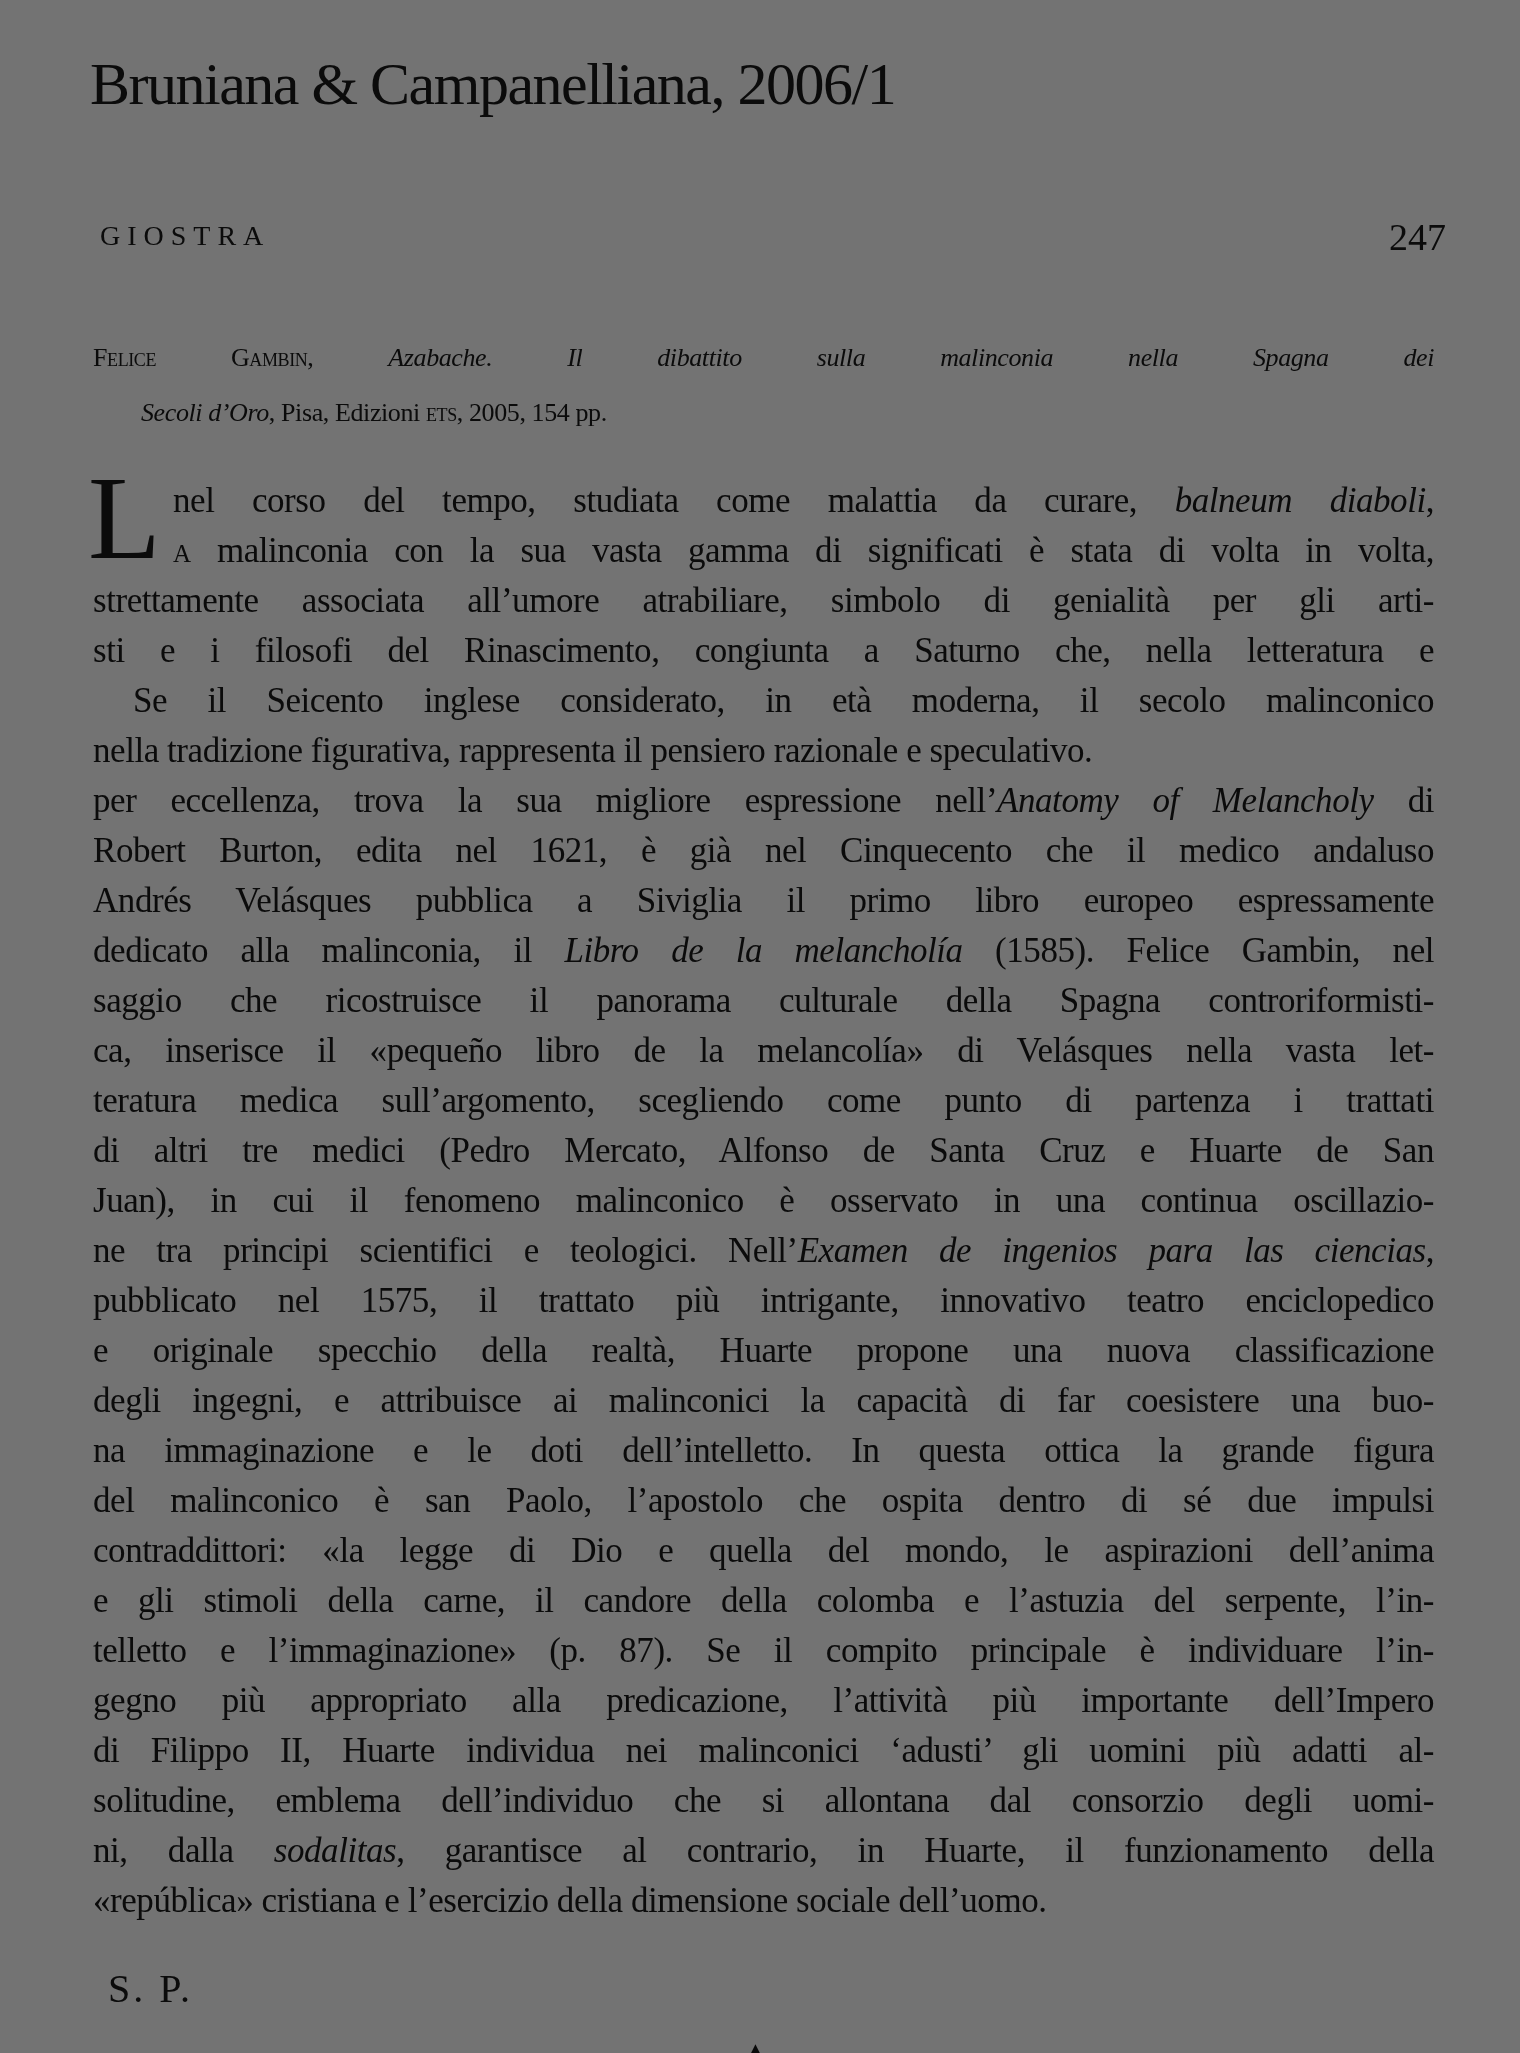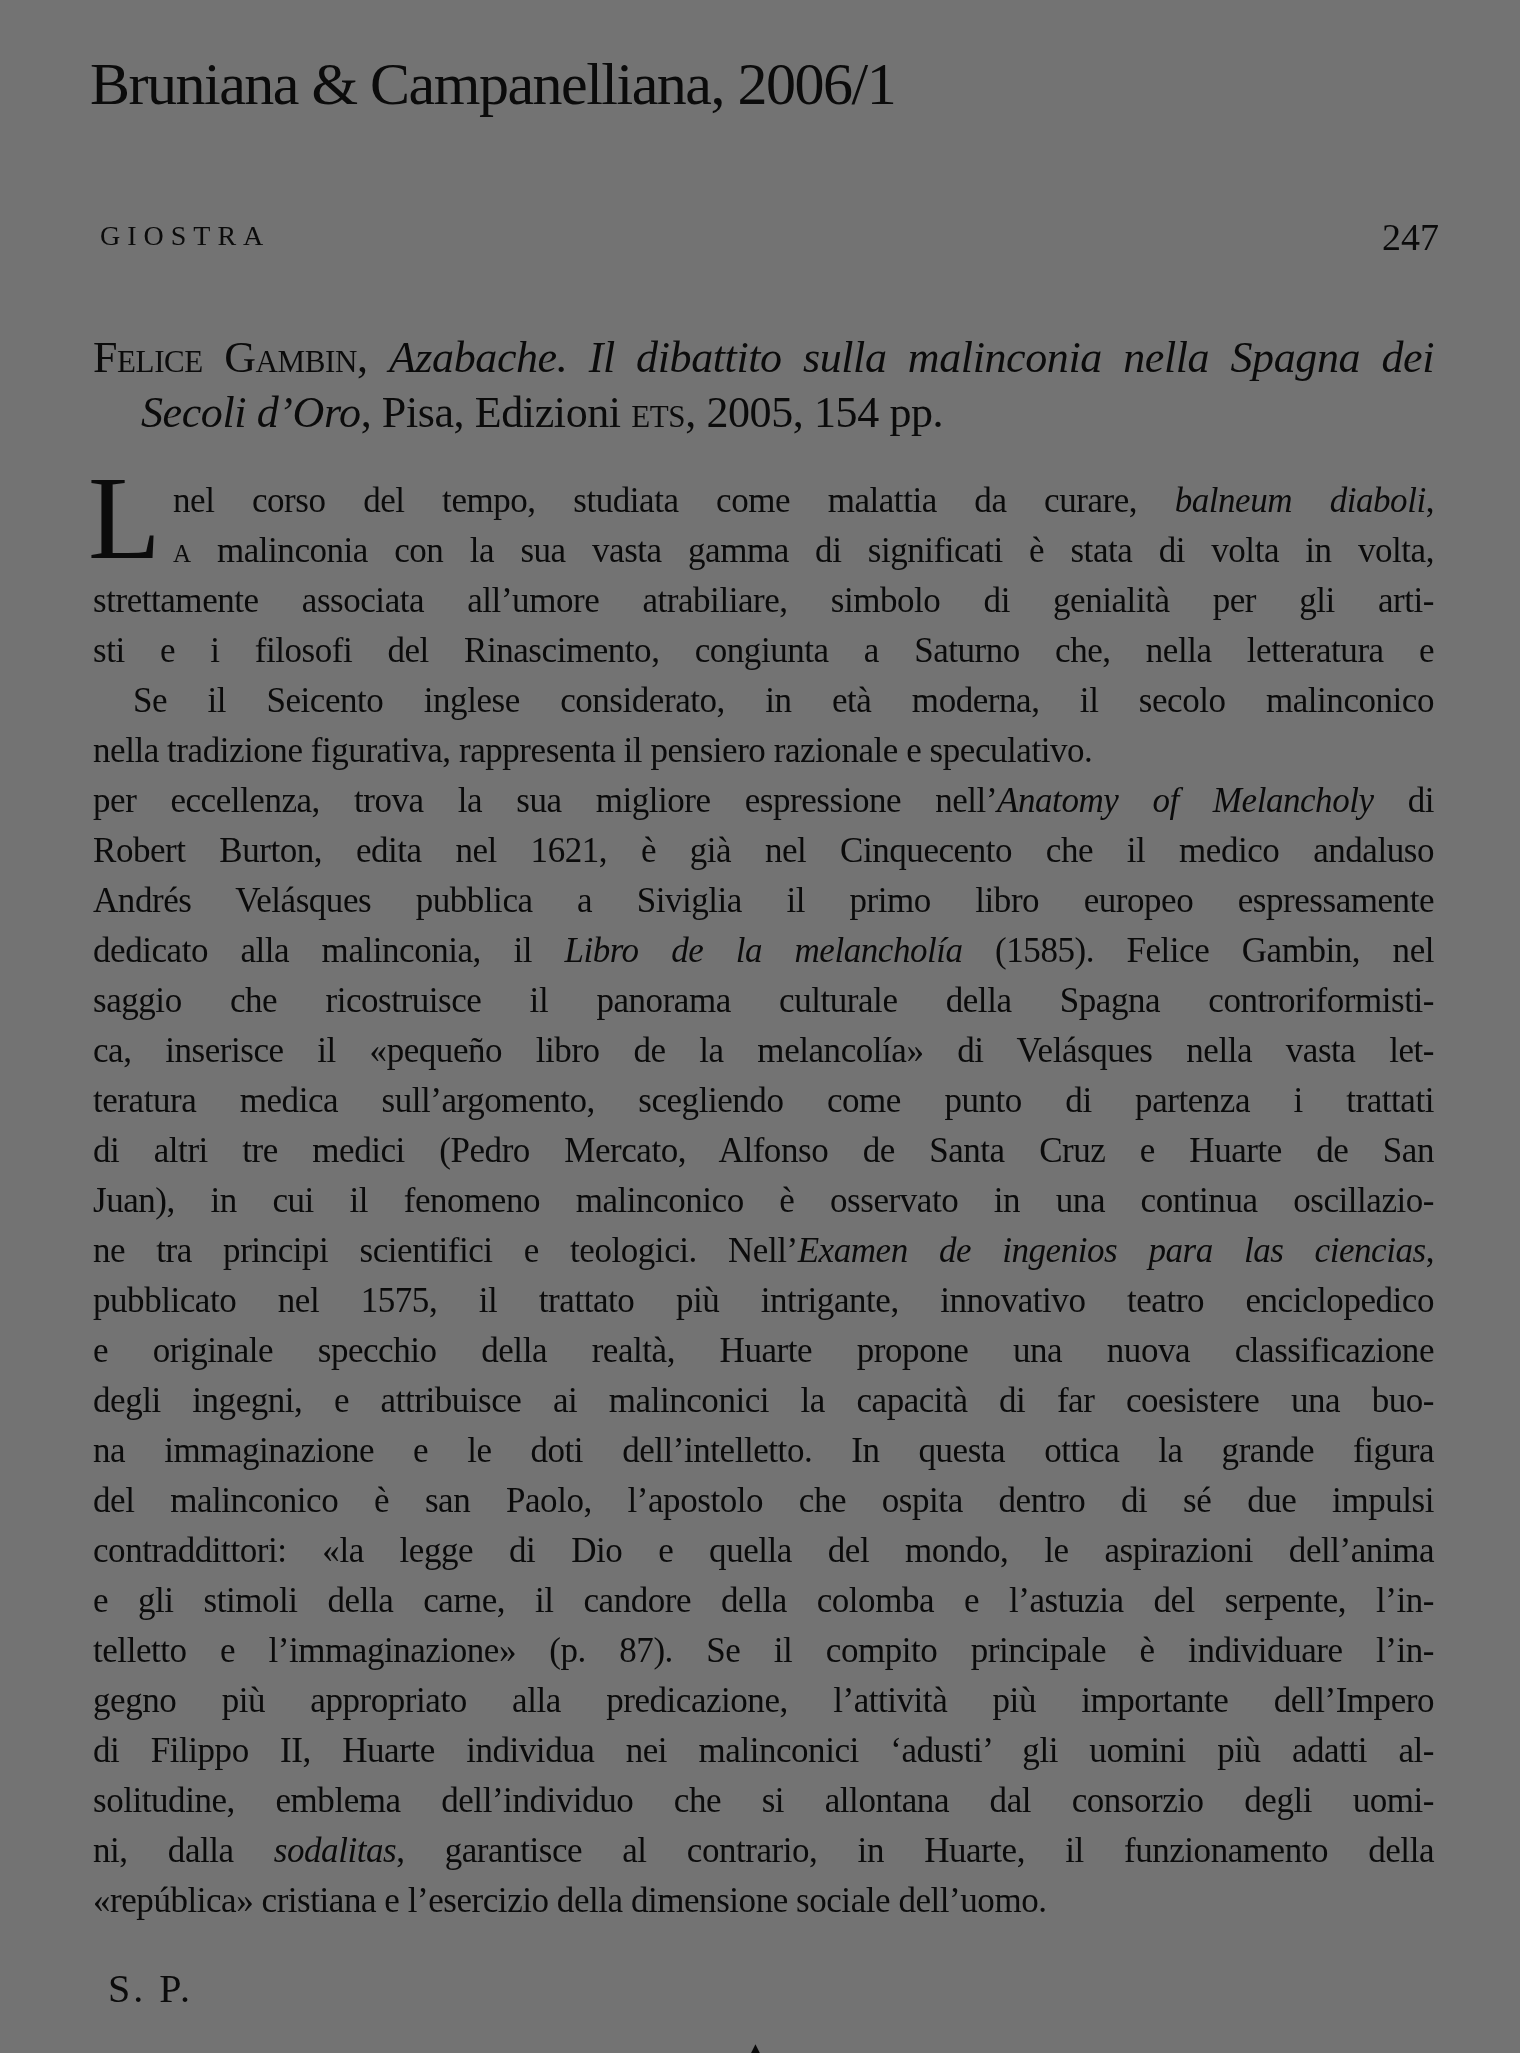--- a/index.html
+++ b/index.html
@@ -13,26 +13,26 @@
     font-size:60px; line-height:60px; letter-spacing:-1.5px; white-space:nowrap;
   }
   #runhead-row{
     position:absolute; left:93px; top:221px; width:1341px; height:32px;
   }
   #running-head{
     display:block; text-align:left;
     font-size:28px; line-height:30px; letter-spacing:7px; text-indent:7px;
   }
   #page-number{
-    position:absolute; right:81px; top:214px;
+    position:absolute; right:74px; top:214px;
     font-size:38px; line-height:46px;
   }
   #citation{
     position:absolute; left:93px; top:330px; width:1341px;
-    font-size:44px; line-height:55px; letter-spacing:-0.4px;
+    font-size:26px; line-height:55px; letter-spacing:-0.4px;
   }
   #body-text{
     position:absolute; left:93px; top:476px; width:1341px;
     font-size:35px; line-height:50px; letter-spacing:-0.45px;
   }
   .line{ text-align:justify; text-align-last:justify; height:50px; overflow:visible; }
   .line.endline{ text-align-last:left; }
   .cit-line{ text-align:justify; text-align-last:justify; height:55px; }
   .cit-line.endline{ text-align-last:left; }
   em{ font-style:italic; }

